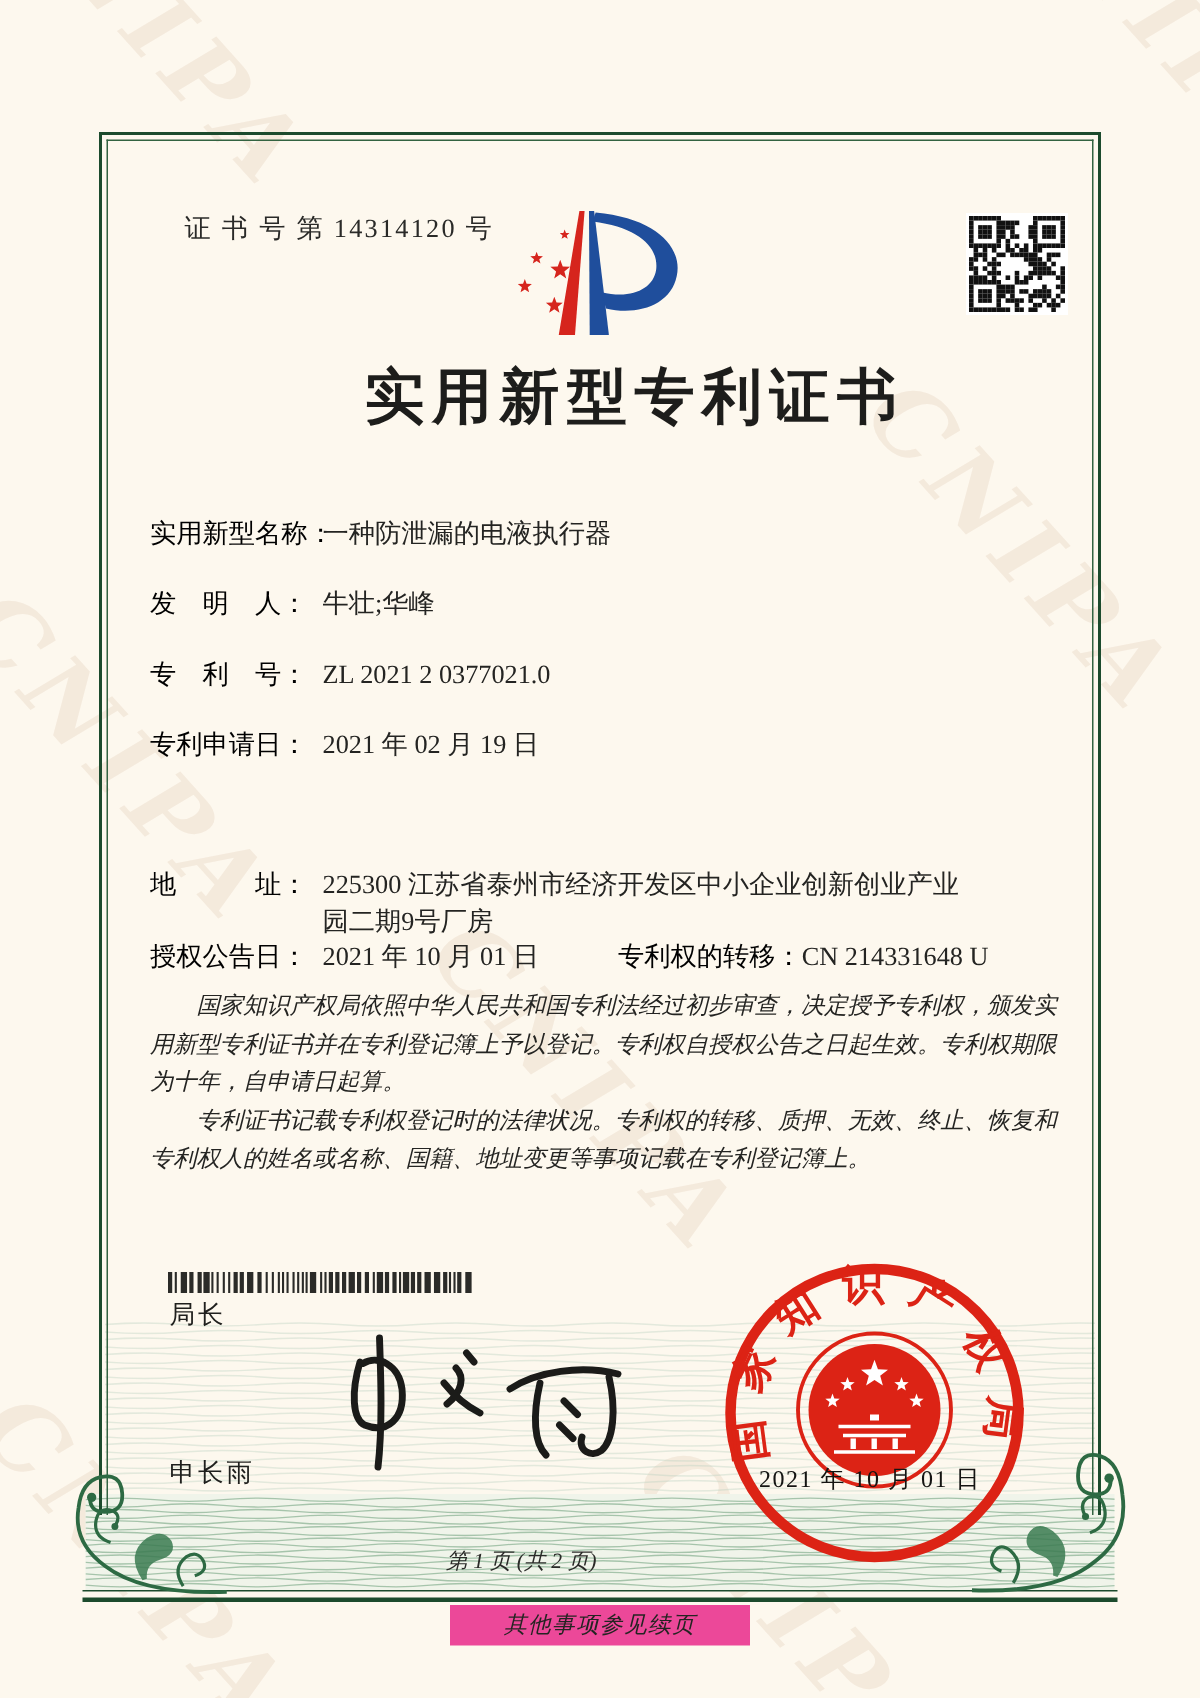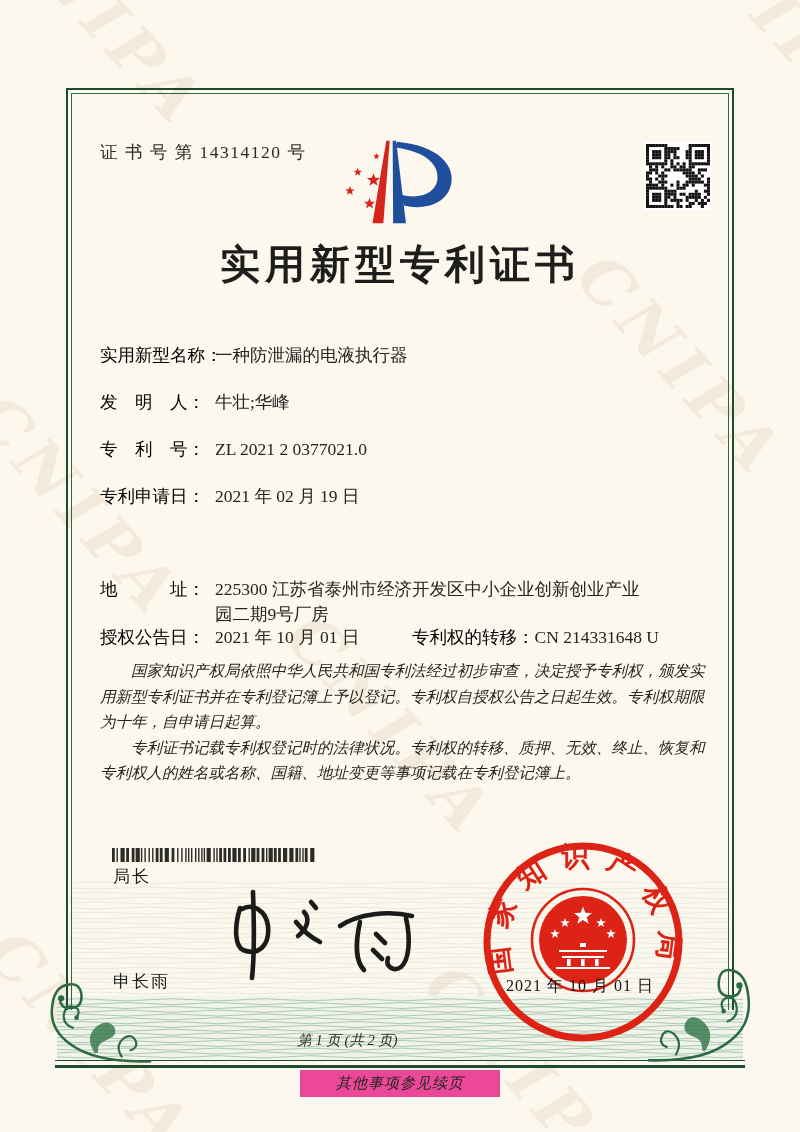--- a/index.html
+++ b/index.html
@@ -7,21 +7,21 @@
   .page{position:relative;width:800px;height:1132px;background:#fdf8ee;overflow:hidden;}
 
   
   .wm{position:absolute;z-index:0;font-family:"DejaVu Serif",serif;font-weight:bold;font-style:italic;
       font-size:64px;letter-spacing:8px;color:rgba(196,162,128,0.16);transform:rotate(48deg);white-space:nowrap;}
 
   
   .frame{position:absolute;left:66px;top:88px;width:664px;height:920px;border:2.2px solid #1c4b2d;border-bottom:none;z-index:2;}
   .frame-inner{position:absolute;left:3px;top:3px;right:3px;bottom:0;border:1px solid #336341;border-bottom:none;}
 
-  .content{position:absolute;z-index:4;color:#2a2a28;}
+  .content{position:absolute;z-index:4;color:#2a2a28;margin-left:23px;}
   .certno{left:100px;top:140px;font-size:17.5px;letter-spacing:1.5px;}
   .title{left:0;top:237px;width:800px;text-align:center;font-size:40px;font-weight:bold;letter-spacing:5px;color:#1d1d1b;}
 
   .logo{position:absolute;left:343px;top:134px;width:118px;height:98px;z-index:4;}
   .qr{position:absolute;left:644px;top:142px;width:64px;height:64px;background:#ffffff;padding:2px;z-index:4;}
 
   .frow{position:absolute;left:100px;font-size:17.5px;white-space:nowrap;}
   .flabel{display:inline-block;width:115px;white-space:pre;}
   .fval{color:#242422;}
   .addr{white-space:normal;display:inline-block;vertical-align:top;max-width:437px;line-height:25px;}

